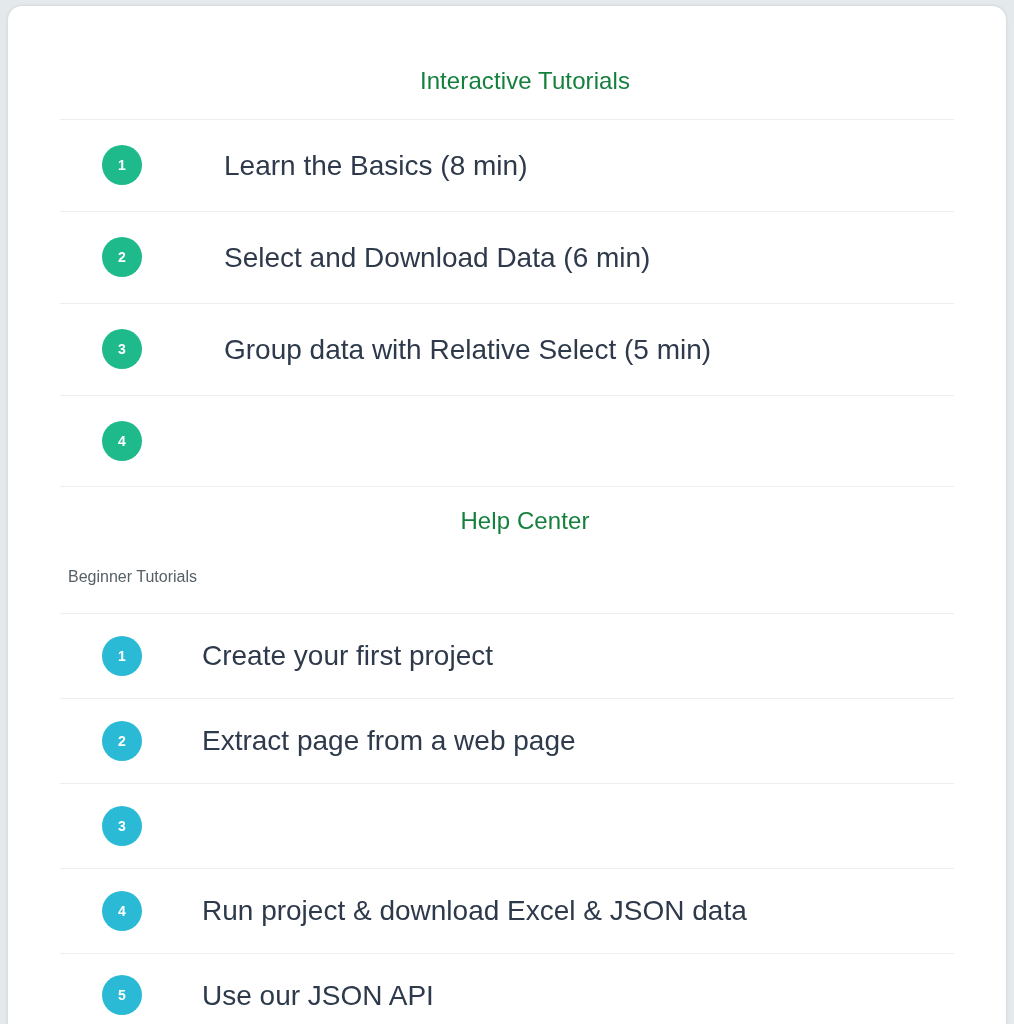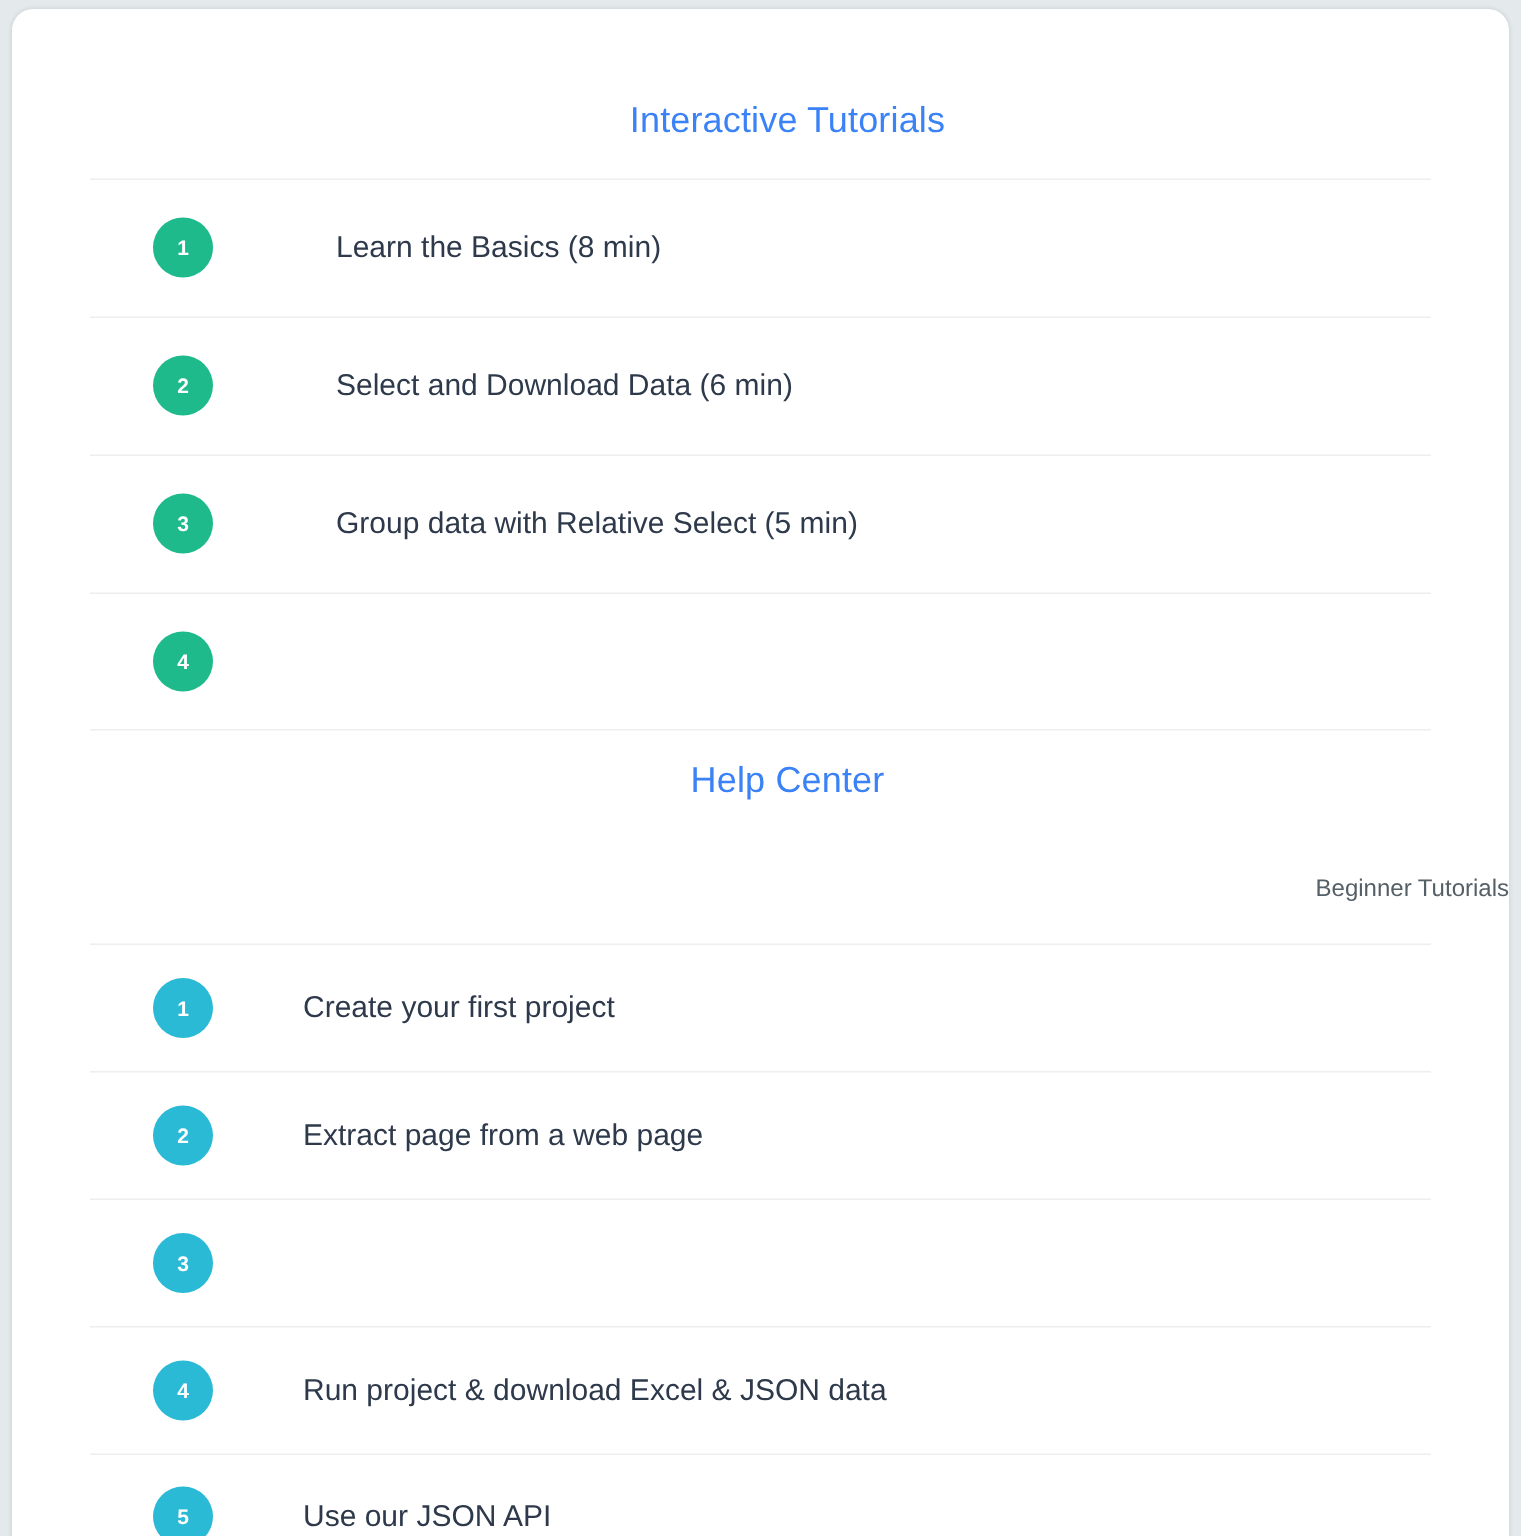--- a/index.html
+++ b/index.html
@@ -28,36 +28,36 @@
     overflow: hidden;
   }
 
   .inner {
     padding: 0;
   }
 
   
   .section-title {
     text-align: center;
-    color: #3b82f6;
+    color: #15803d;
     font-size: 24px;
     font-weight: 400;
     line-height: 1;
     letter-spacing: 0.1px;
     padding-left: 36px;
   }
   #interactive-title {
     padding-top: 43px;
     padding-bottom: 0;
     margin-bottom: 26px;
   }
   #help-title {
     padding-top: 0;
     margin-top: 0;
-    margin-bottom: 16px;
+    margin-bottom: 0;
   }
 
   
   .tut-list {
     list-style: none;
     margin: 0;
     padding: 0;
   }
   .tut-row {
     display: flex;
@@ -103,42 +103,41 @@
     background: #1fba8c;
     margin-left: 42px;
   }
   .helpcenter .badge {
     background: #2bbad6;
     margin-left: 42px;
   }
 
   .row-label {
     color: #2e3a4b;
-    font-size: 20px;
+    font-size: 28px;
     font-weight: 400;
     line-height: 1.2;
     white-space: nowrap;
   }
   .interactive .row-label {
     margin-left: 82px;
   }
   .helpcenter .row-label {
     margin-left: 60px;
   }
 
   
   .help-header-gap { height: 22px; }
   .help-subtitle {
     color: #555f66;
     font-size: 16px;
     font-weight: 400;
     margin: 0;
     padding: 0 0 0 60px;
     line-height: 1;
-    text-align: right;
   }
   .help-sub-gap-top { height: 36px; }
   .help-sub-gap-bottom { height: 28px; }
 </style>
 </head>
 <body>
 
 <div class="page-card">
   <div class="inner">
 

